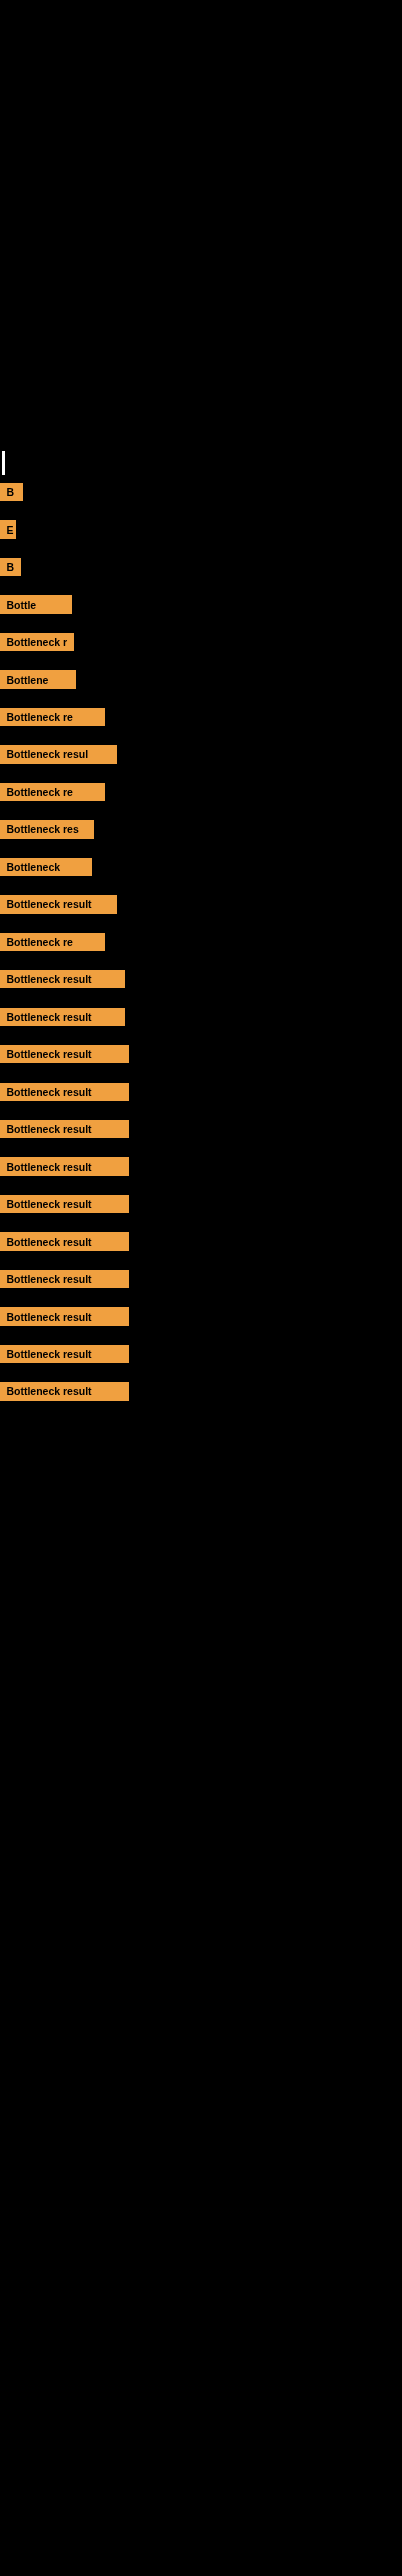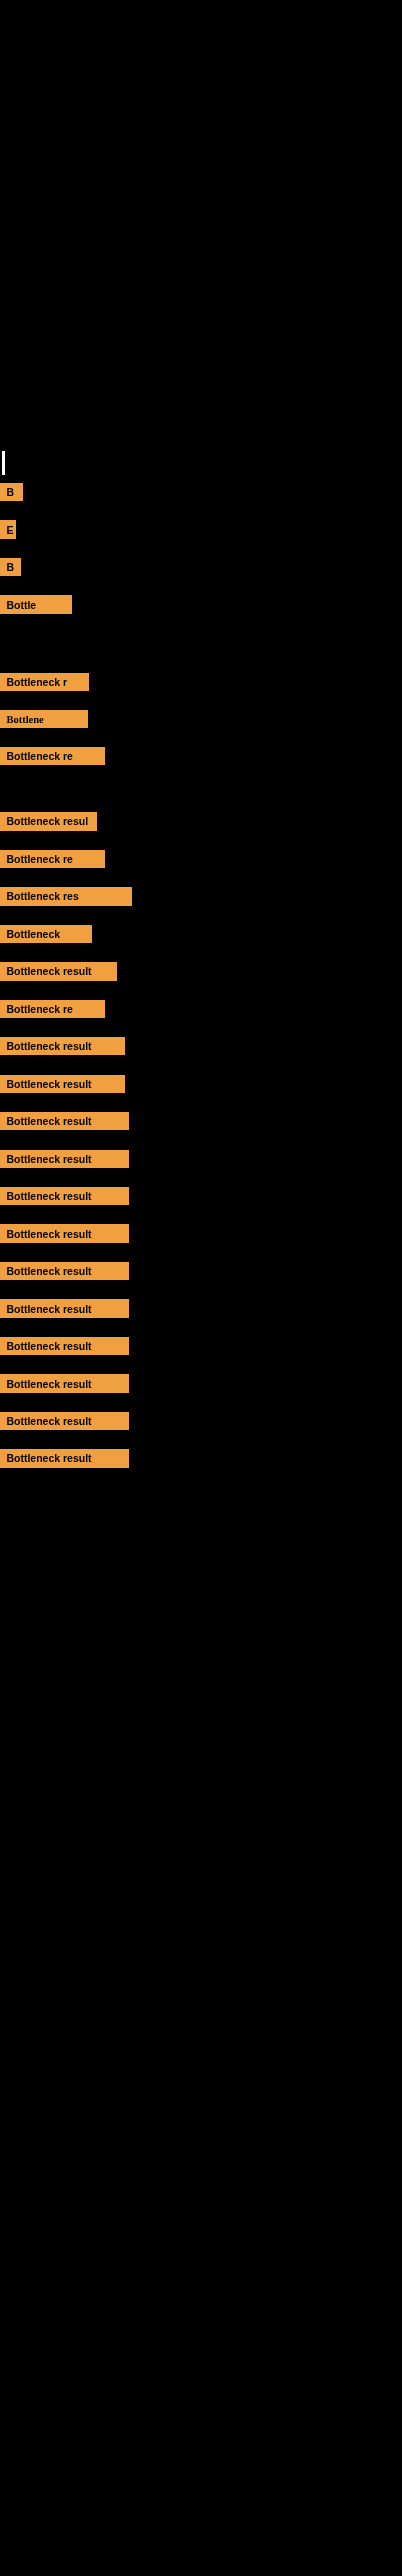--- a/index.html
+++ b/index.html
@@ -71,26 +71,26 @@
 
     .result-row .result-item {
       display: inline-block;
     }
 
     
     .item-1 { width: 22.5px; margin-top: 0; }
     .item-2 { width: 16px; }
     .item-3 { width: 21px; }
     .item-4 { width: 72px; }
-    .item-5 { width: 89px; margin-top: 40px; }
-    .item-6 { width: 88px; font-family: Liberation Serif, serif; }
+    .item-5 { width: 74px; }
+    .item-6 { width: 76px; }
     .item-7 { width: 105px; }
-    .item-8 { width: 97px; margin-top: 28px; }
+    .item-8 { width: 117px; }
     .item-9 { width: 105px; }
-    .item-10 { width: 132px; }
+    .item-10 { width: 94px; }
     .item-11 { width: 92px; }
     .item-12 { width: 117px; }
     .item-13 { width: 105px; }
     .item-14 { width: 125px; }
     .item-15 { width: 125px; }
     .item-16 { width: 129px; }
     .item-17 { width: 129px; }
     .item-18 { width: 129px; }
     .item-19 { width: 129px; }
     .item-20 { width: 129px; }

